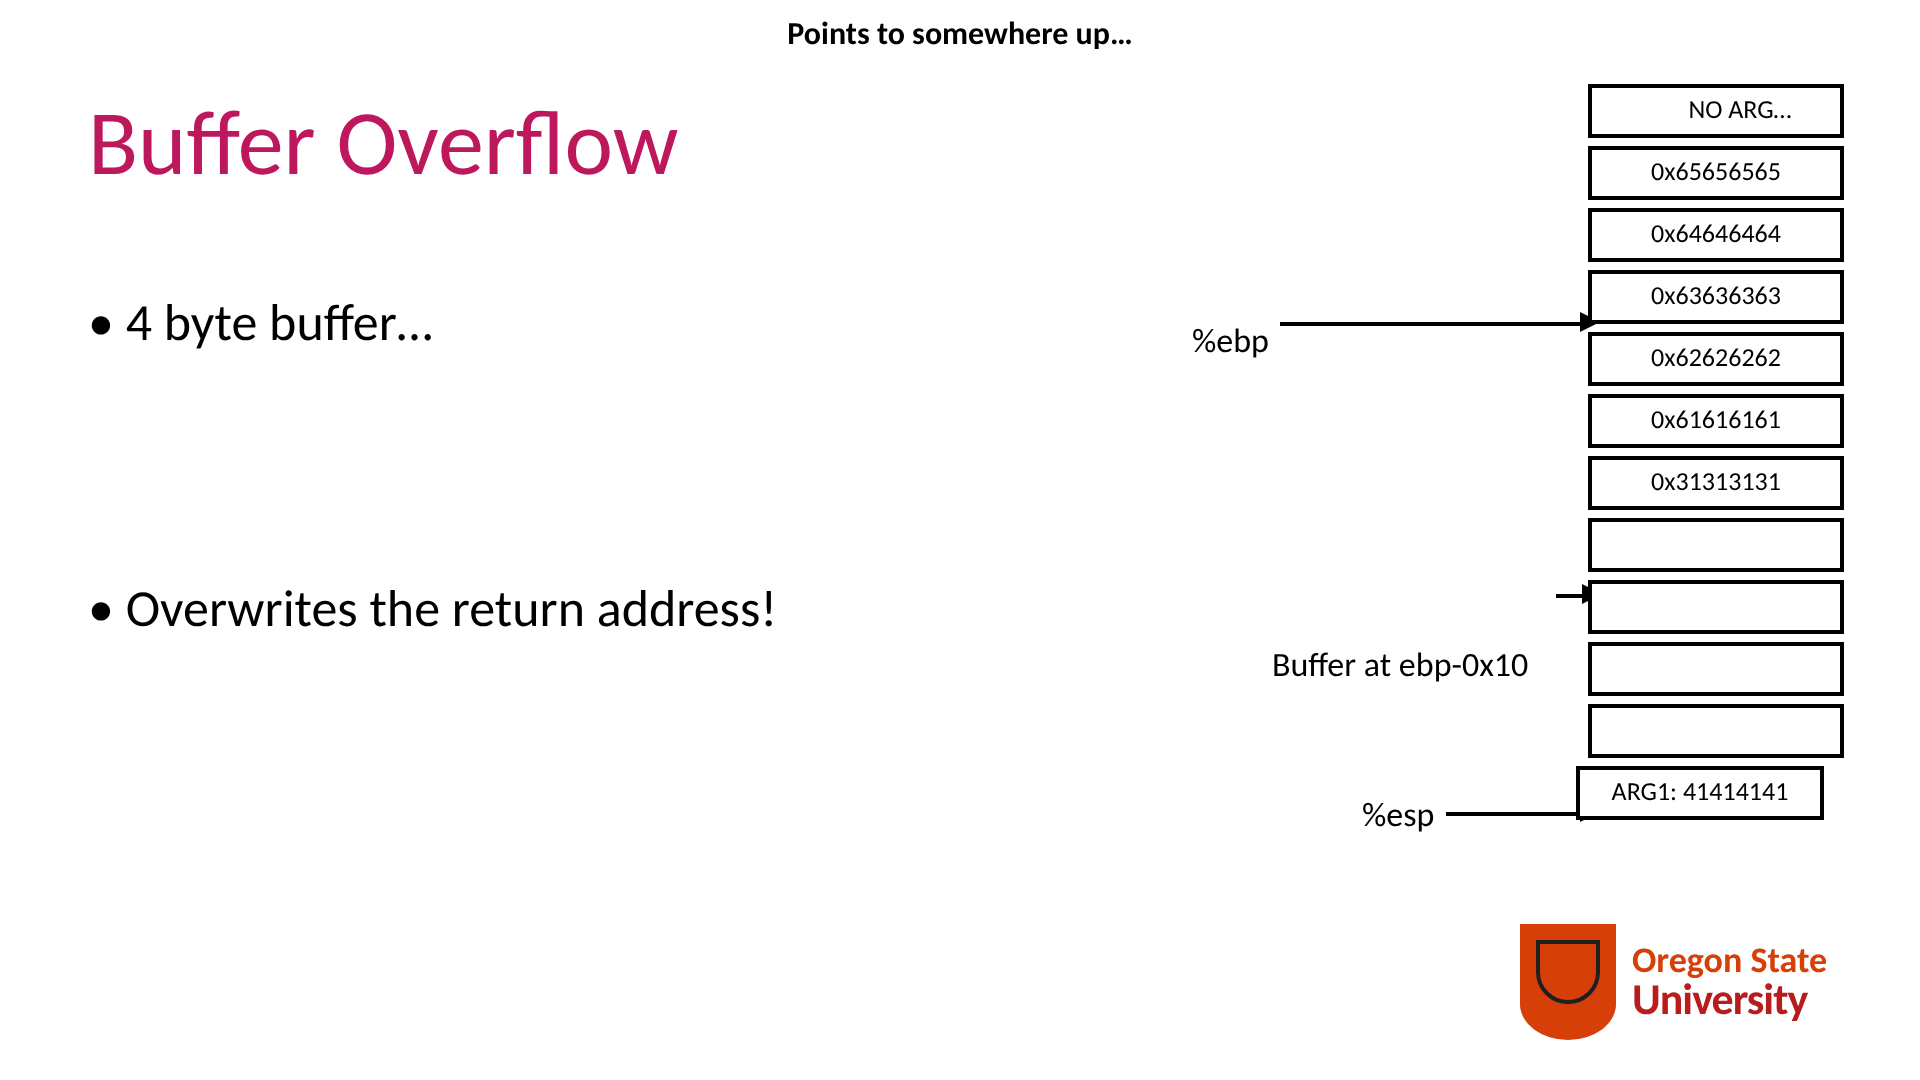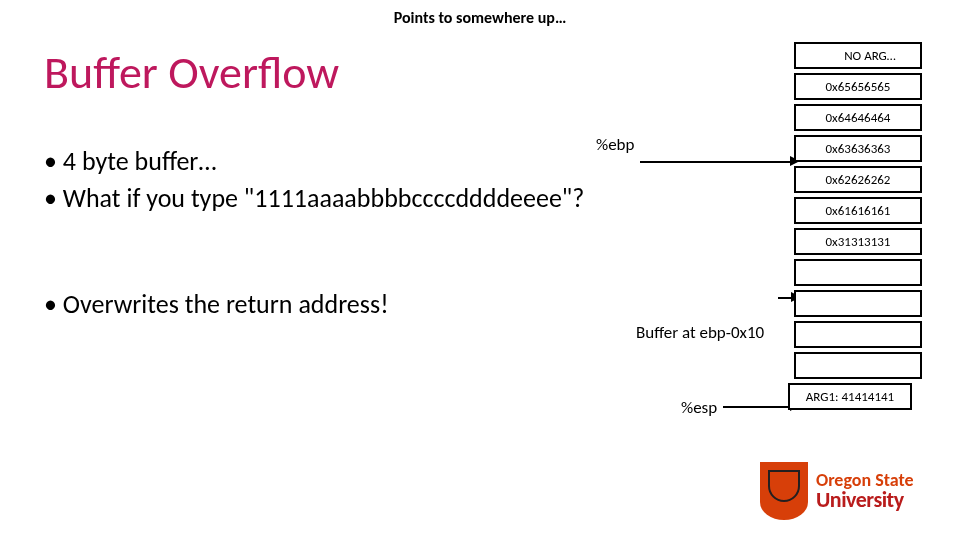--- a/index.html
+++ b/index.html
@@ -73,21 +73,21 @@
     font-size: 13px;
     font-weight: 400;
   }
   .cell.big { font-size: 13px; padding-left: 24px; }
   .cell.arg1 {
     width: 124px;
     margin-left: -6px;
   }
   .ebp-label {
     position: absolute;
-    top: 134px;
+    top: 160px;
     left: 596px;
     font-size: 17px;
   }
   .ebp-line {
     position: absolute;
     top: 161px;
     left: 640px;
     width: 153px;
     height: 2px;
     background: #000;
@@ -188,21 +188,20 @@
 <body>
 
 <div class="slide">
 
   <div class="tophint">Points to somewhere up…</div>
 
   <div class="title">Buffer Overflow</div>
 
   <div class="bullets">
     <p>• 4 byte buffer…</p>
-    <p>• What if you type "1111aaaabbbbccccddddeeee"?</p>
   </div>
   <div class="bullets2">
     <p>• Overwrites the return address!</p>
   </div>
 
   <span class="ebp-label">%ebp</span>
   <div class="ebp-line"></div>
   <div class="ebp-arrowhead"></div>
 
   <span class="buf-label">Buffer at ebp-0x10</span>

